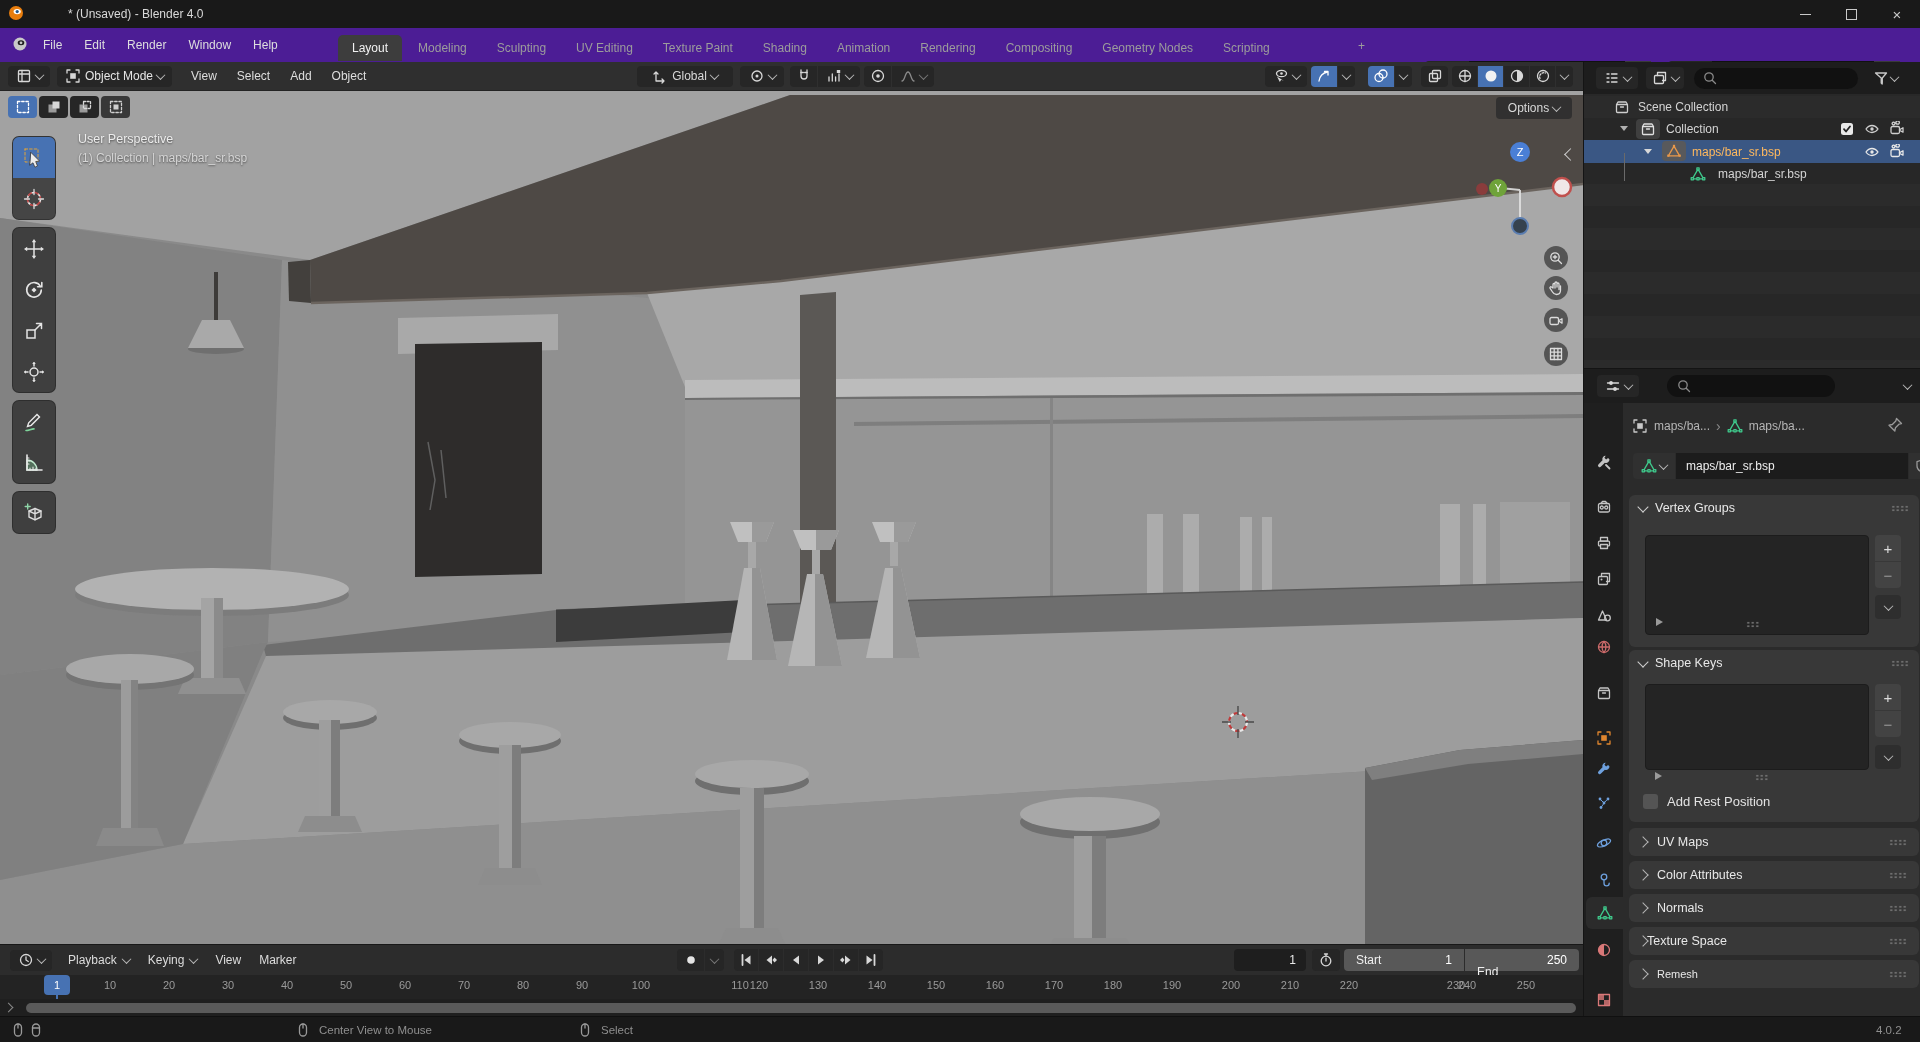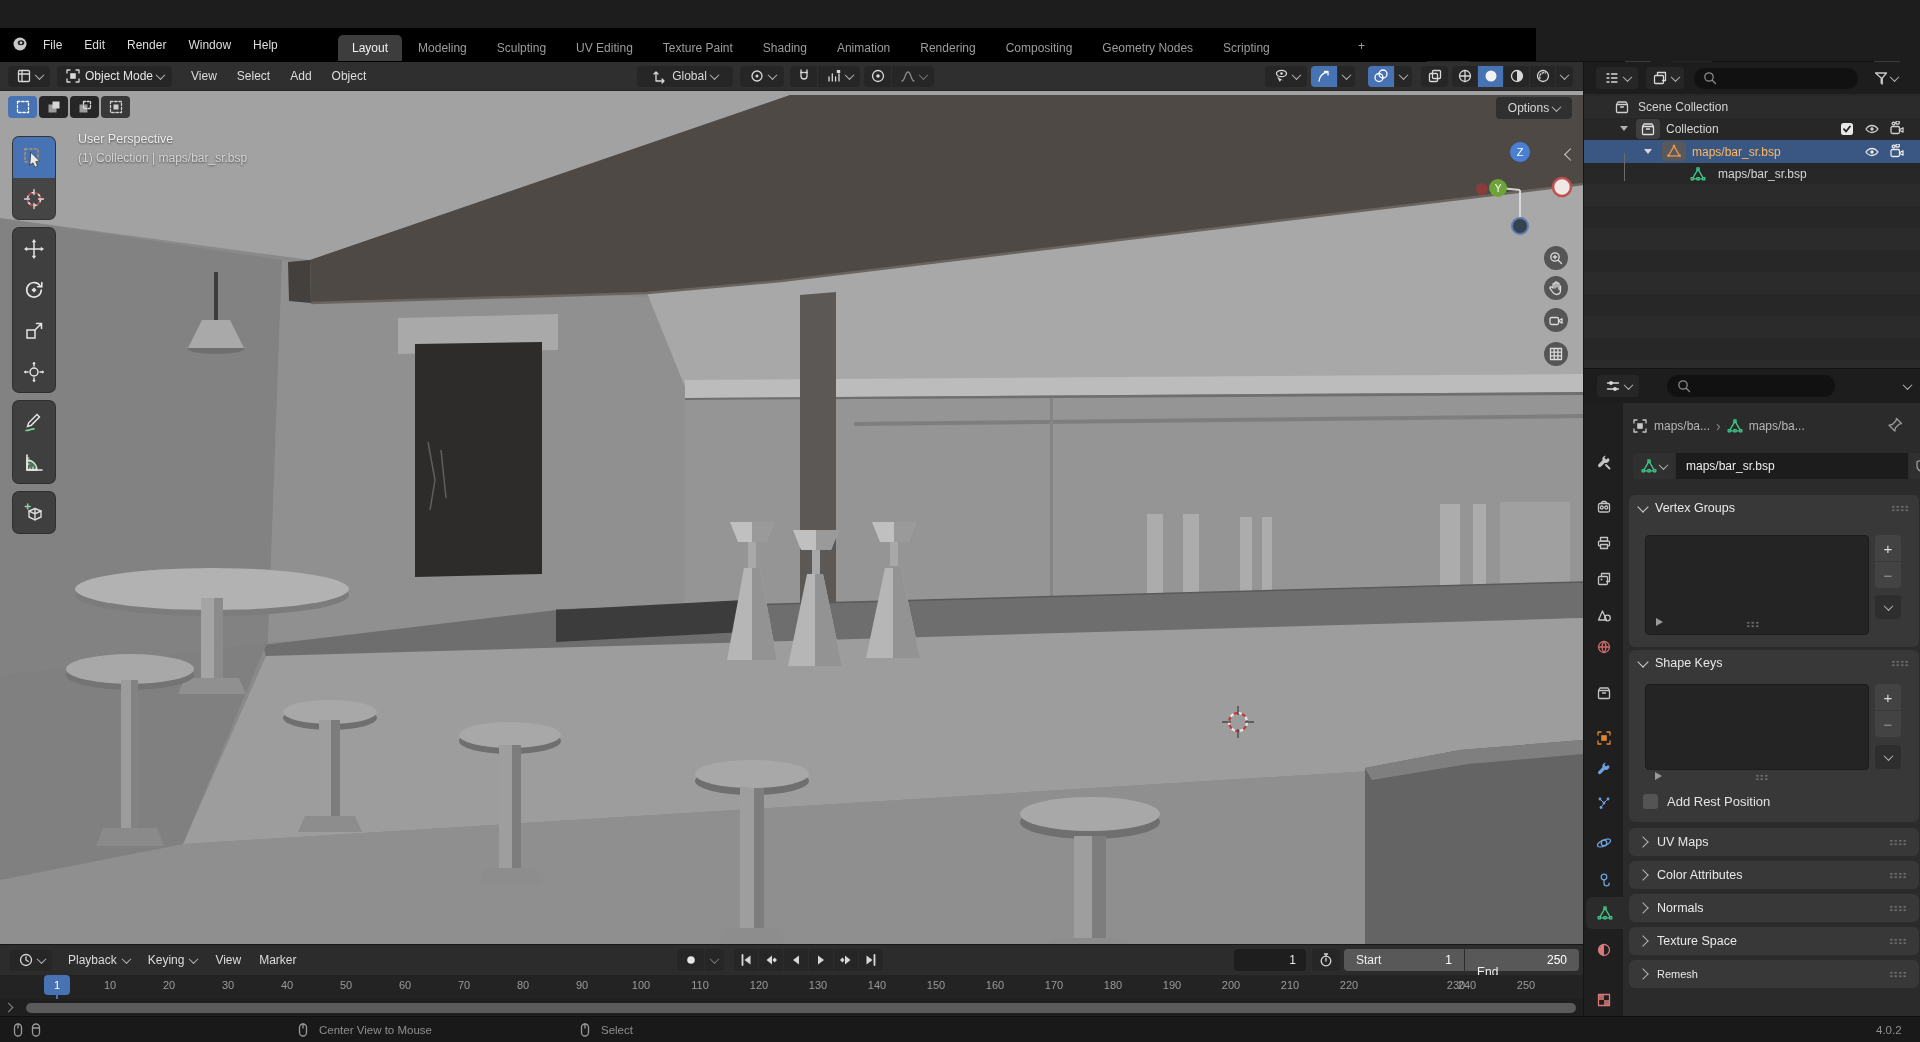--- a/index.html
+++ b/index.html
@@ -34,22 +34,41 @@
   .wm-btn{width:46px;height:26px;display:flex;align-items:center;justify-content:center;color:#c9c9c9;}
   .vln{position:absolute;background:#141414;}
   .seg{background:#262626;display:flex;align-items:center;justify-content:center;}
   .tabicon{position:absolute;left:0;width:39px;height:32px;display:flex;align-items:center;justify-content:center;}
 </style>
 </head>
 <body>
 
 <div id="app">
 
-
-  <div class="ab" style="left:0;top:28px;width:1536px;height:34px;background:#000000;border-bottom:4px solid #f97316;">
+  <div class="ab" style="left:0;top:0;width:1920px;height:28px;background:#191919;">
+    <i class="ab" style="left:8px;top:5px;">
+        <svg xmlns="http://www.w3.org/2000/svg" width="16" height="16" viewBox="0 0 16 16" fill="none" stroke="currentColor" stroke-width="1.3" stroke-linecap="round" stroke-linejoin="round">
+          <circle cx="8" cy="8" r="7" fill="#e87d0d" stroke="none"></circle>
+          <ellipse cx="9.2" cy="6.6" rx="3.6" ry="2.7" fill="#fff" stroke="none"></ellipse>
+          <circle cx="9.2" cy="6.6" r="1.6" fill="#265787" stroke="none"></circle>
+        </svg>
+      </i>
+    <span class="ab" style="left:68px;top:7px;color:#d9d9d9;font-size:12px;">* (Unsaved) - Blender 4.0</span>
+    <div class="ab row" style="right:0;top:0;height:28px;">
+      <div class="wm-btn">
+          <span style="width:11px;border-top:1.4px solid #c9c9c9;"></span>
+        </div>
+      <div class="wm-btn">
+          <span style="width:9px;height:9px;border:1.4px solid #c9c9c9;"></span>
+        </div>
+      <div class="wm-btn" style="font-size:15px;">×</div>
+    </div>
+  </div>
+
+  <div class="ab" style="left:0;top:28px;width:1920px;height:34px;background:#4c1d95;border-bottom:4px solid #f97316;">
     <i class="ab" style="left:12px;top:8px;">
         <svg xmlns="http://www.w3.org/2000/svg" width="16" height="16" viewBox="0 0 16 16" fill="none" stroke="currentColor" stroke-width="1.3" stroke-linecap="round" stroke-linejoin="round">
           <circle cx="8" cy="8" r="6.5" fill="#c9c9c9" stroke="none"></circle>
           <ellipse cx="9" cy="6.8" rx="3.3" ry="2.5" fill="#1d1d1d" stroke="none"></ellipse>
           <circle cx="9" cy="6.8" r="1.4" fill="#c9c9c9" stroke="none"></circle>
         </svg>
       </i>
     <div id="topbar-menus" class="ab row" style="left:34px;top:3px;height:28px;gap:4px;">
         <span class="menu-item">File</span>
         <span class="menu-item">Edit</span>
@@ -890,21 +909,21 @@
         <div style="background: rgb(56, 56, 56); border-radius: 6px; height: 28px; margin-bottom: 5px; display: flex; align-items: center; gap: 10px; padding: 0px 12px;">
           <span class="chev-closed"></span>
           <span style="color: rgb(232, 232, 232); font-size: 12.5px;">Color Attributes</span>
           <span class="grip" style="margin-left: auto;"></span>
         </div>
         <div style="background: rgb(56, 56, 56); border-radius: 6px; height: 28px; margin-bottom: 5px; display: flex; align-items: center; gap: 10px; padding: 0px 12px;">
           <span class="chev-closed"></span>
           <span style="color: rgb(232, 232, 232); font-size: 12.5px;">Normals</span>
           <span class="grip" style="margin-left: auto;"></span>
         </div>
-        <div style="background: rgb(56, 56, 56); border-radius: 6px; height: 28px; margin-bottom: 5px; display: flex; align-items: center; gap: 10px; padding: 0px 12px;">
+        <div style="background: rgb(56, 56, 56); border-radius: 6px; height: 28px; margin-bottom: 5px; display: flex; align-items: center; padding: 0px 12px;">
           <span class="chev-closed"></span>
           <span style="color: rgb(232, 232, 232); font-size: 12.5px;">Texture Space</span>
           <span class="grip" style="margin-left: auto;"></span>
         </div>
         <div style="background: rgb(56, 56, 56); border-radius: 6px; height: 28px; margin-bottom: 5px; display: flex; align-items: center; gap: 10px; padding: 0px 12px;">
           <span class="chev-closed"></span>
           <span style="color: rgb(232, 232, 232); font-size: 11px;">Remesh</span>
           <span class="grip" style="margin-left: auto;"></span>
         </div>
       </div>
@@ -1030,21 +1049,21 @@
     <span class="ruler-num" style="left: 110px;">10</span>
         <span class="ruler-num" style="left: 169px;">20</span>
         <span class="ruler-num" style="left: 228px;">30</span>
         <span class="ruler-num" style="left: 287px;">40</span>
         <span class="ruler-num" style="left: 346px;">50</span>
         <span class="ruler-num" style="left: 405px;">60</span>
         <span class="ruler-num" style="left: 464px;">70</span>
         <span class="ruler-num" style="left: 523px;">80</span>
         <span class="ruler-num" style="left: 582px;">90</span>
         <span class="ruler-num" style="left: 641px;">100</span>
-        <span class="ruler-num" style="left: 700px;">110</span>
+        <span class="ruler-num" style="left: 740px;">110</span>
         <span class="ruler-num" style="left: 759px;">120</span>
         <span class="ruler-num" style="left: 818px;">130</span>
         <span class="ruler-num" style="left: 877px;">140</span>
         <span class="ruler-num" style="left: 936px;">150</span>
         <span class="ruler-num" style="left: 995px;">160</span>
         <span class="ruler-num" style="left: 1054px;">170</span>
         <span class="ruler-num" style="left: 1113px;">180</span>
         <span class="ruler-num" style="left: 1172px;">190</span>
         <span class="ruler-num" style="left: 1231px;">200</span>
         <span class="ruler-num" style="left: 1290px;">210</span>

